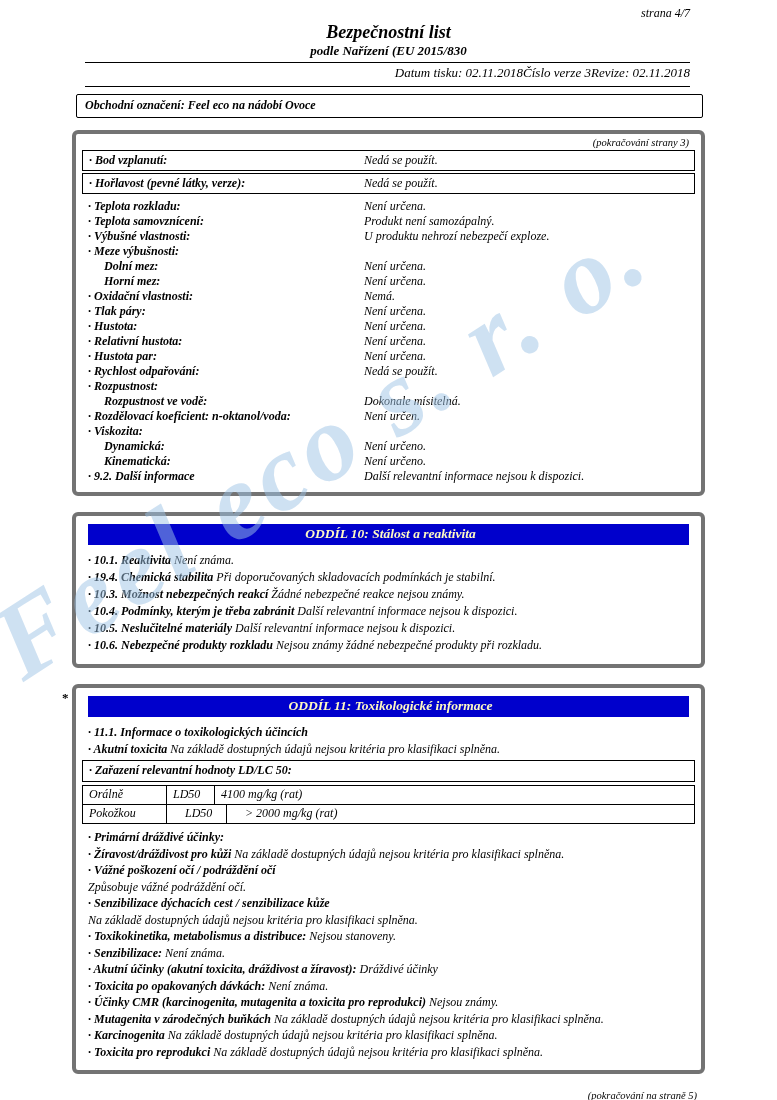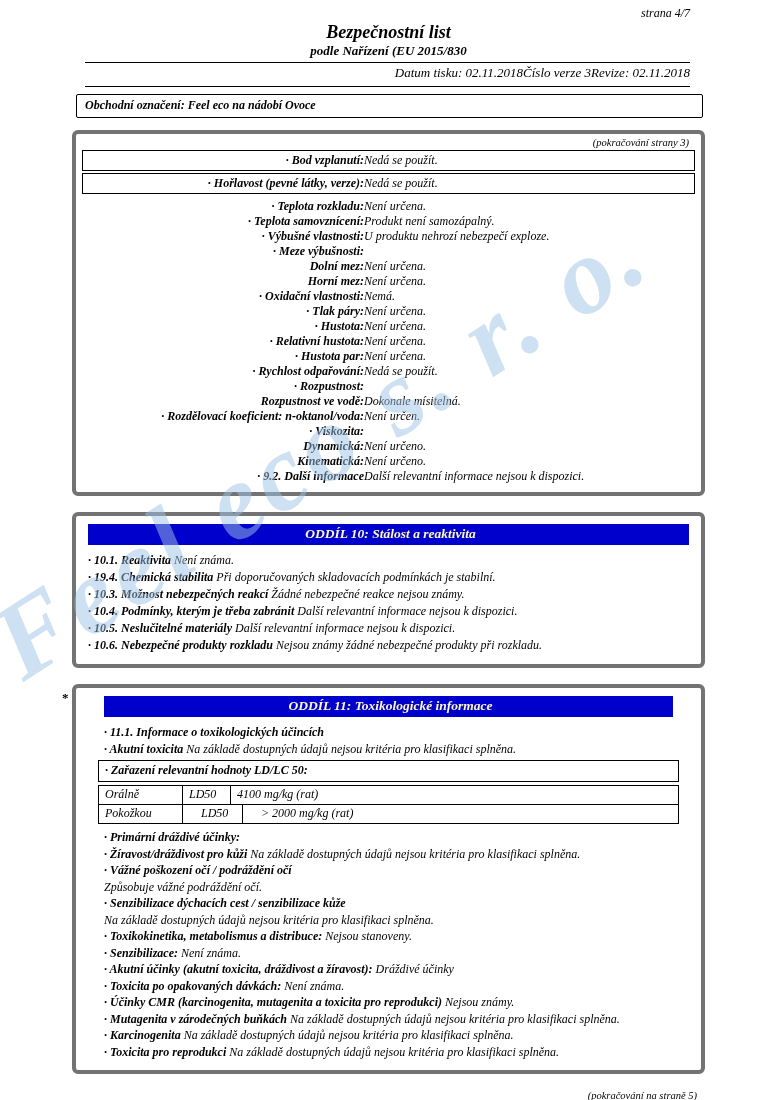--- a/index.html
+++ b/index.html
@@ -22,30 +22,30 @@
   .hr { border-top:1px solid #000; margin:3px 87px 0 85px; }
   .meta { display:flex; justify-content:flex-end; font-size:13px; padding:2px 87px 2px 85px; }
   .tradebox { margin:7px 74px 0 76px; border:1px solid #000; border-radius:2px; padding:3px 8px 4px; font-weight:bold; position:relative; z-index:1; }
   .box { margin:0 72px; border:4px solid #737373; border-radius:6px; position:relative; z-index:1; }
   .sec9 { margin-top:12px; padding:3px 12px 8px; }
   .cont { text-align:right; font-size:10.5px; }
   .browbox { border:1px solid #000; margin:2px -6px; padding:2px 6px; display:grid; grid-template-columns:275px 1fr; }
   .rows { margin-top:5px; }
   .prow { display:grid; grid-template-columns:276px 1fr; line-height:15px; }
   .prow.indent .lbl { padding-left:16px; }
-  .lbl { font-weight:bold;text-align:right; }
+  .lbl { font-weight:bold; }
   .sec10 { margin-top:16px; padding:8px 12px 10px; }
   .secbar { background:#0000cc; color:#fef9c3; font-weight:bold; font-size:13.5px; padding:2px 8px 3px 12px; margin-bottom:7px;text-align:center; }
   .item { line-height:17px; }
   .item11 { line-height:16.5px; }
   .b { font-weight:bold; }
   .b:empty { display:none; }
   .box3wrap { position:relative; margin-top:16px; }
   .star { position:absolute; left:62px; top:6px; font-weight:bold; font-size:13px; font-style:normal; }
-  .sec11 { padding:8px 28px 10px; }
+  .sec11 { padding:8px 12px 10px; }
   .subbox { border:1px solid #000; margin:3px -6px; padding:2px 6px 3px; font-weight:bold; }
   .ldtable { margin:3px -6px 5px; border:1px solid #000; }
   .ldrow { display:grid; grid-template-columns:84px 48px 1fr; }
   .ldrow + .ldrow { border-top:1px solid #000;gap:12px; }
   .ldrow span { padding:1px 6px 2px; }
   .ldrow .c1, .ldrow .c2 { border-right:1px solid #000; }
   .cont2 { text-align:right; font-size:10.5px; margin:16px 80px 0 0; }
   .footer { display:flex; justify-content:flex-end; align-items:center; gap:5px; margin:4px 77px 0 0; font-size:11px; }
 </style>
 </head>

